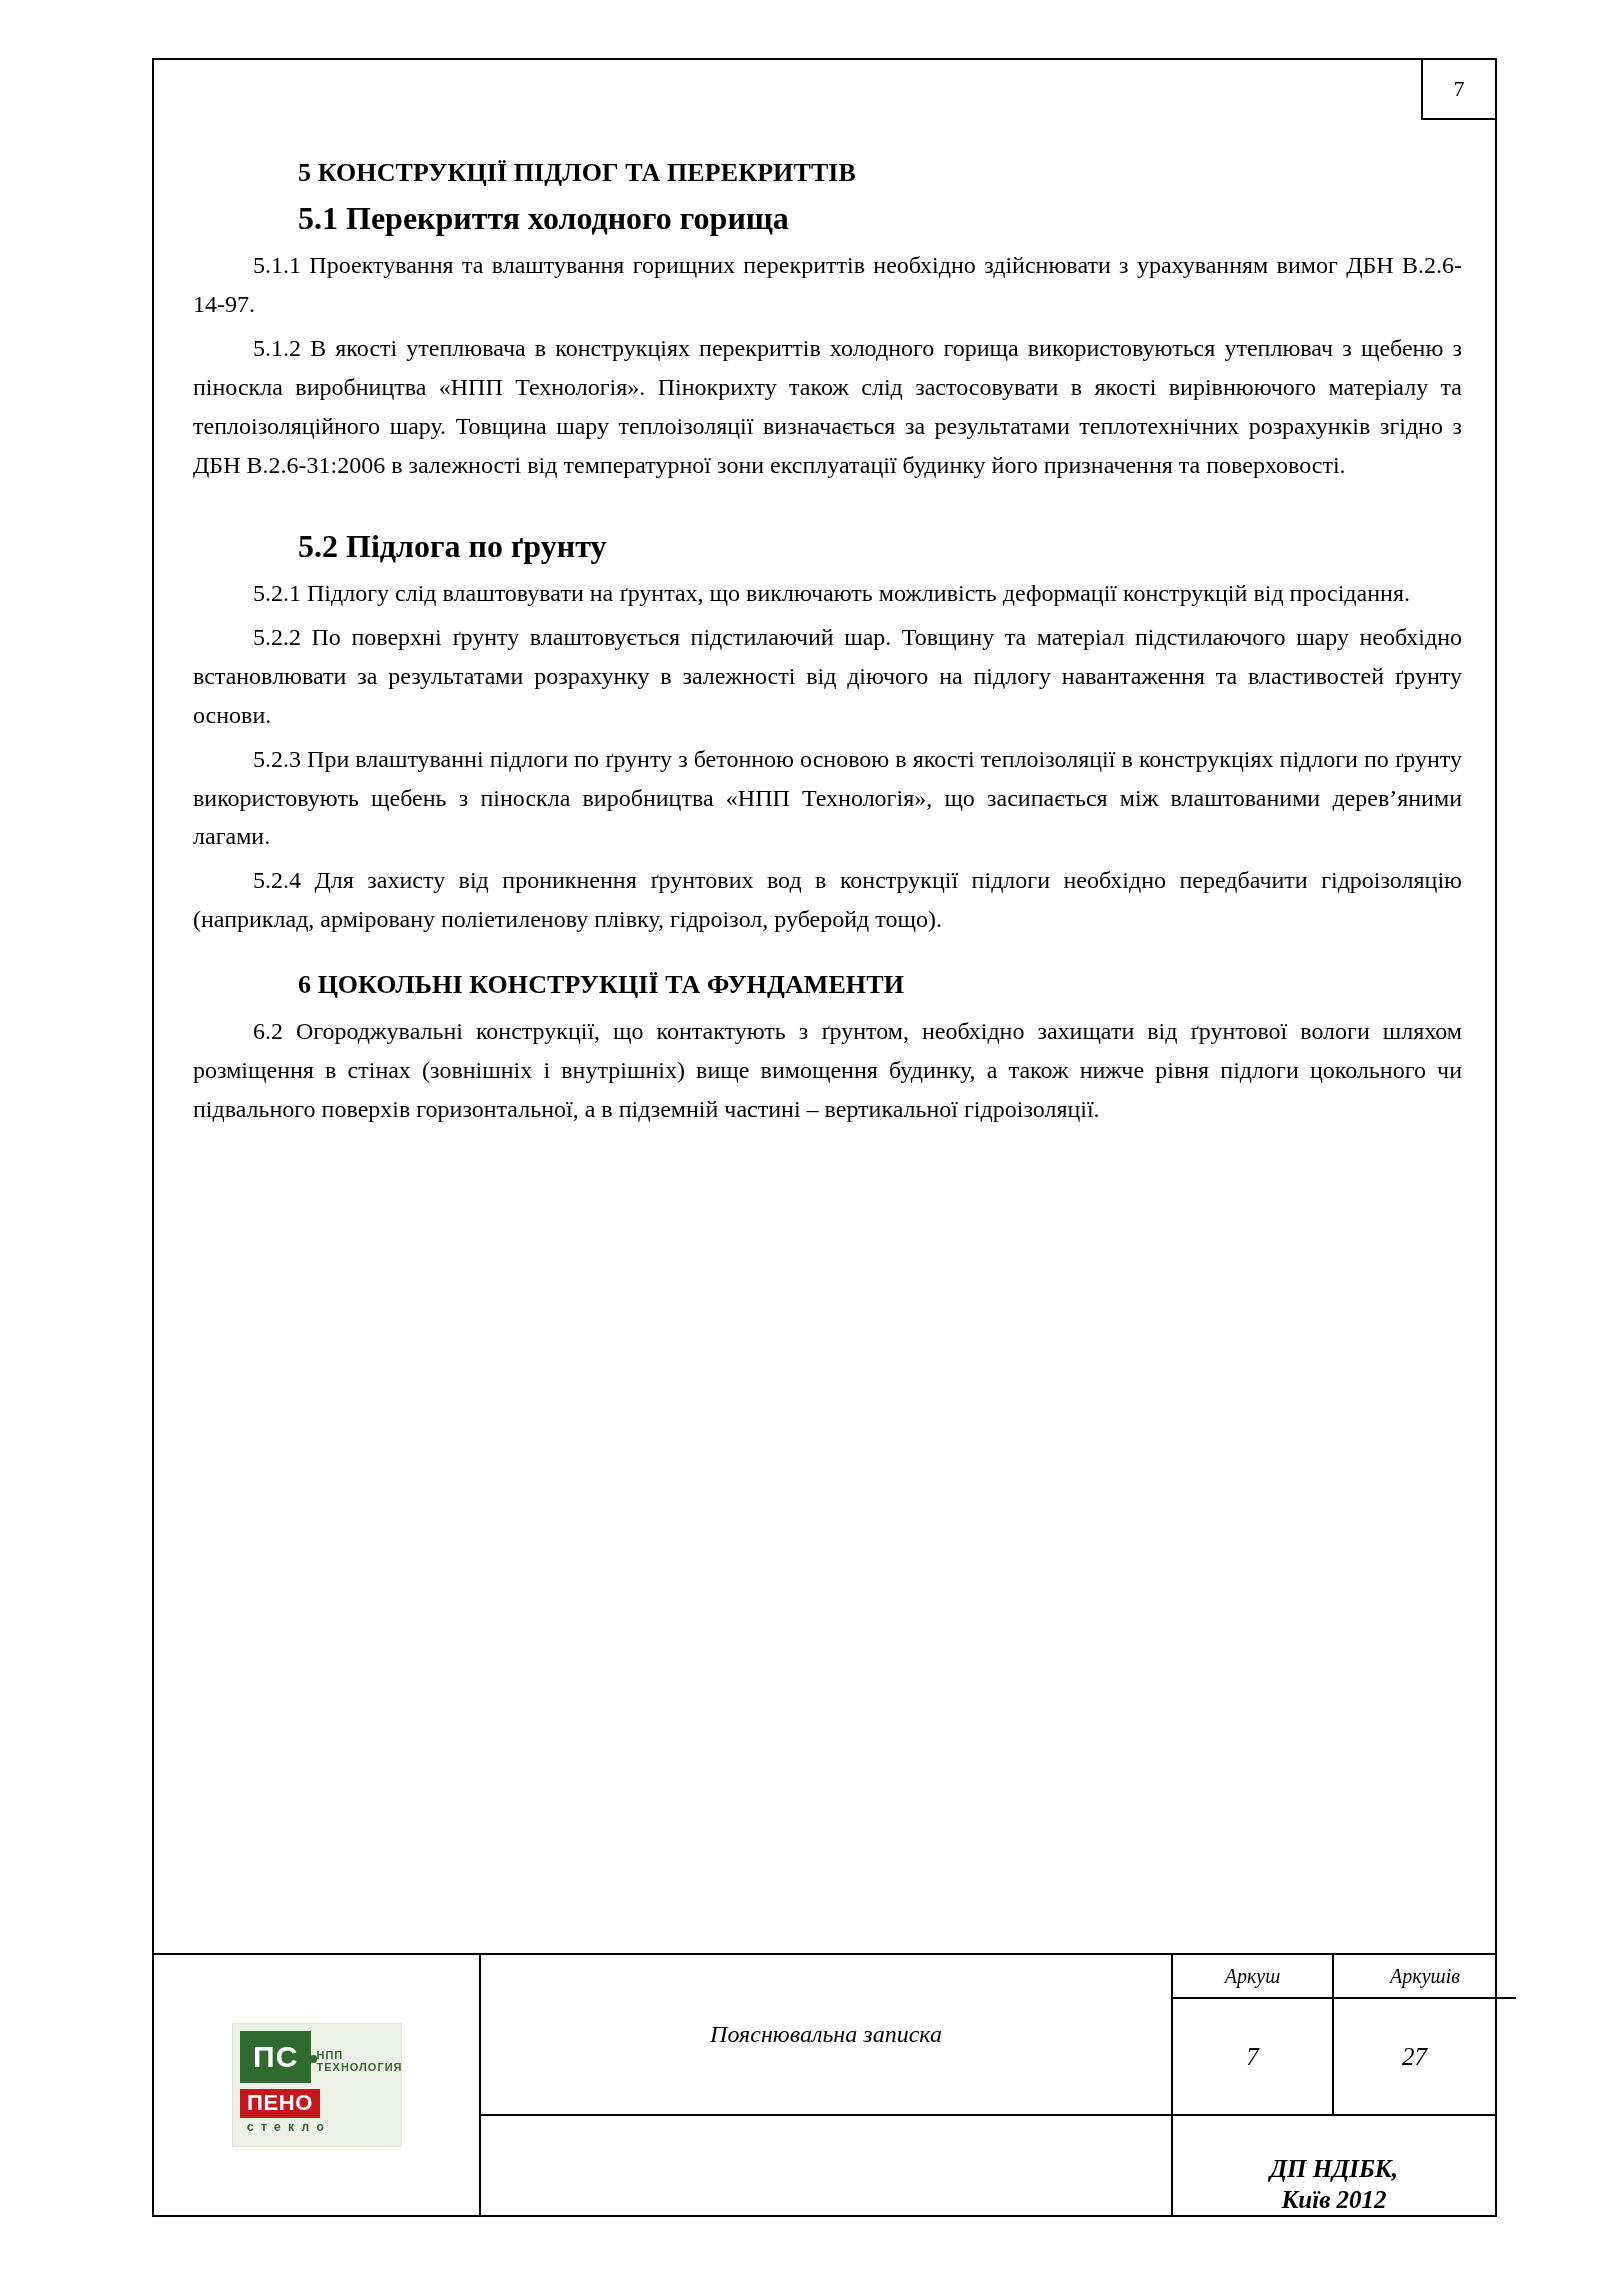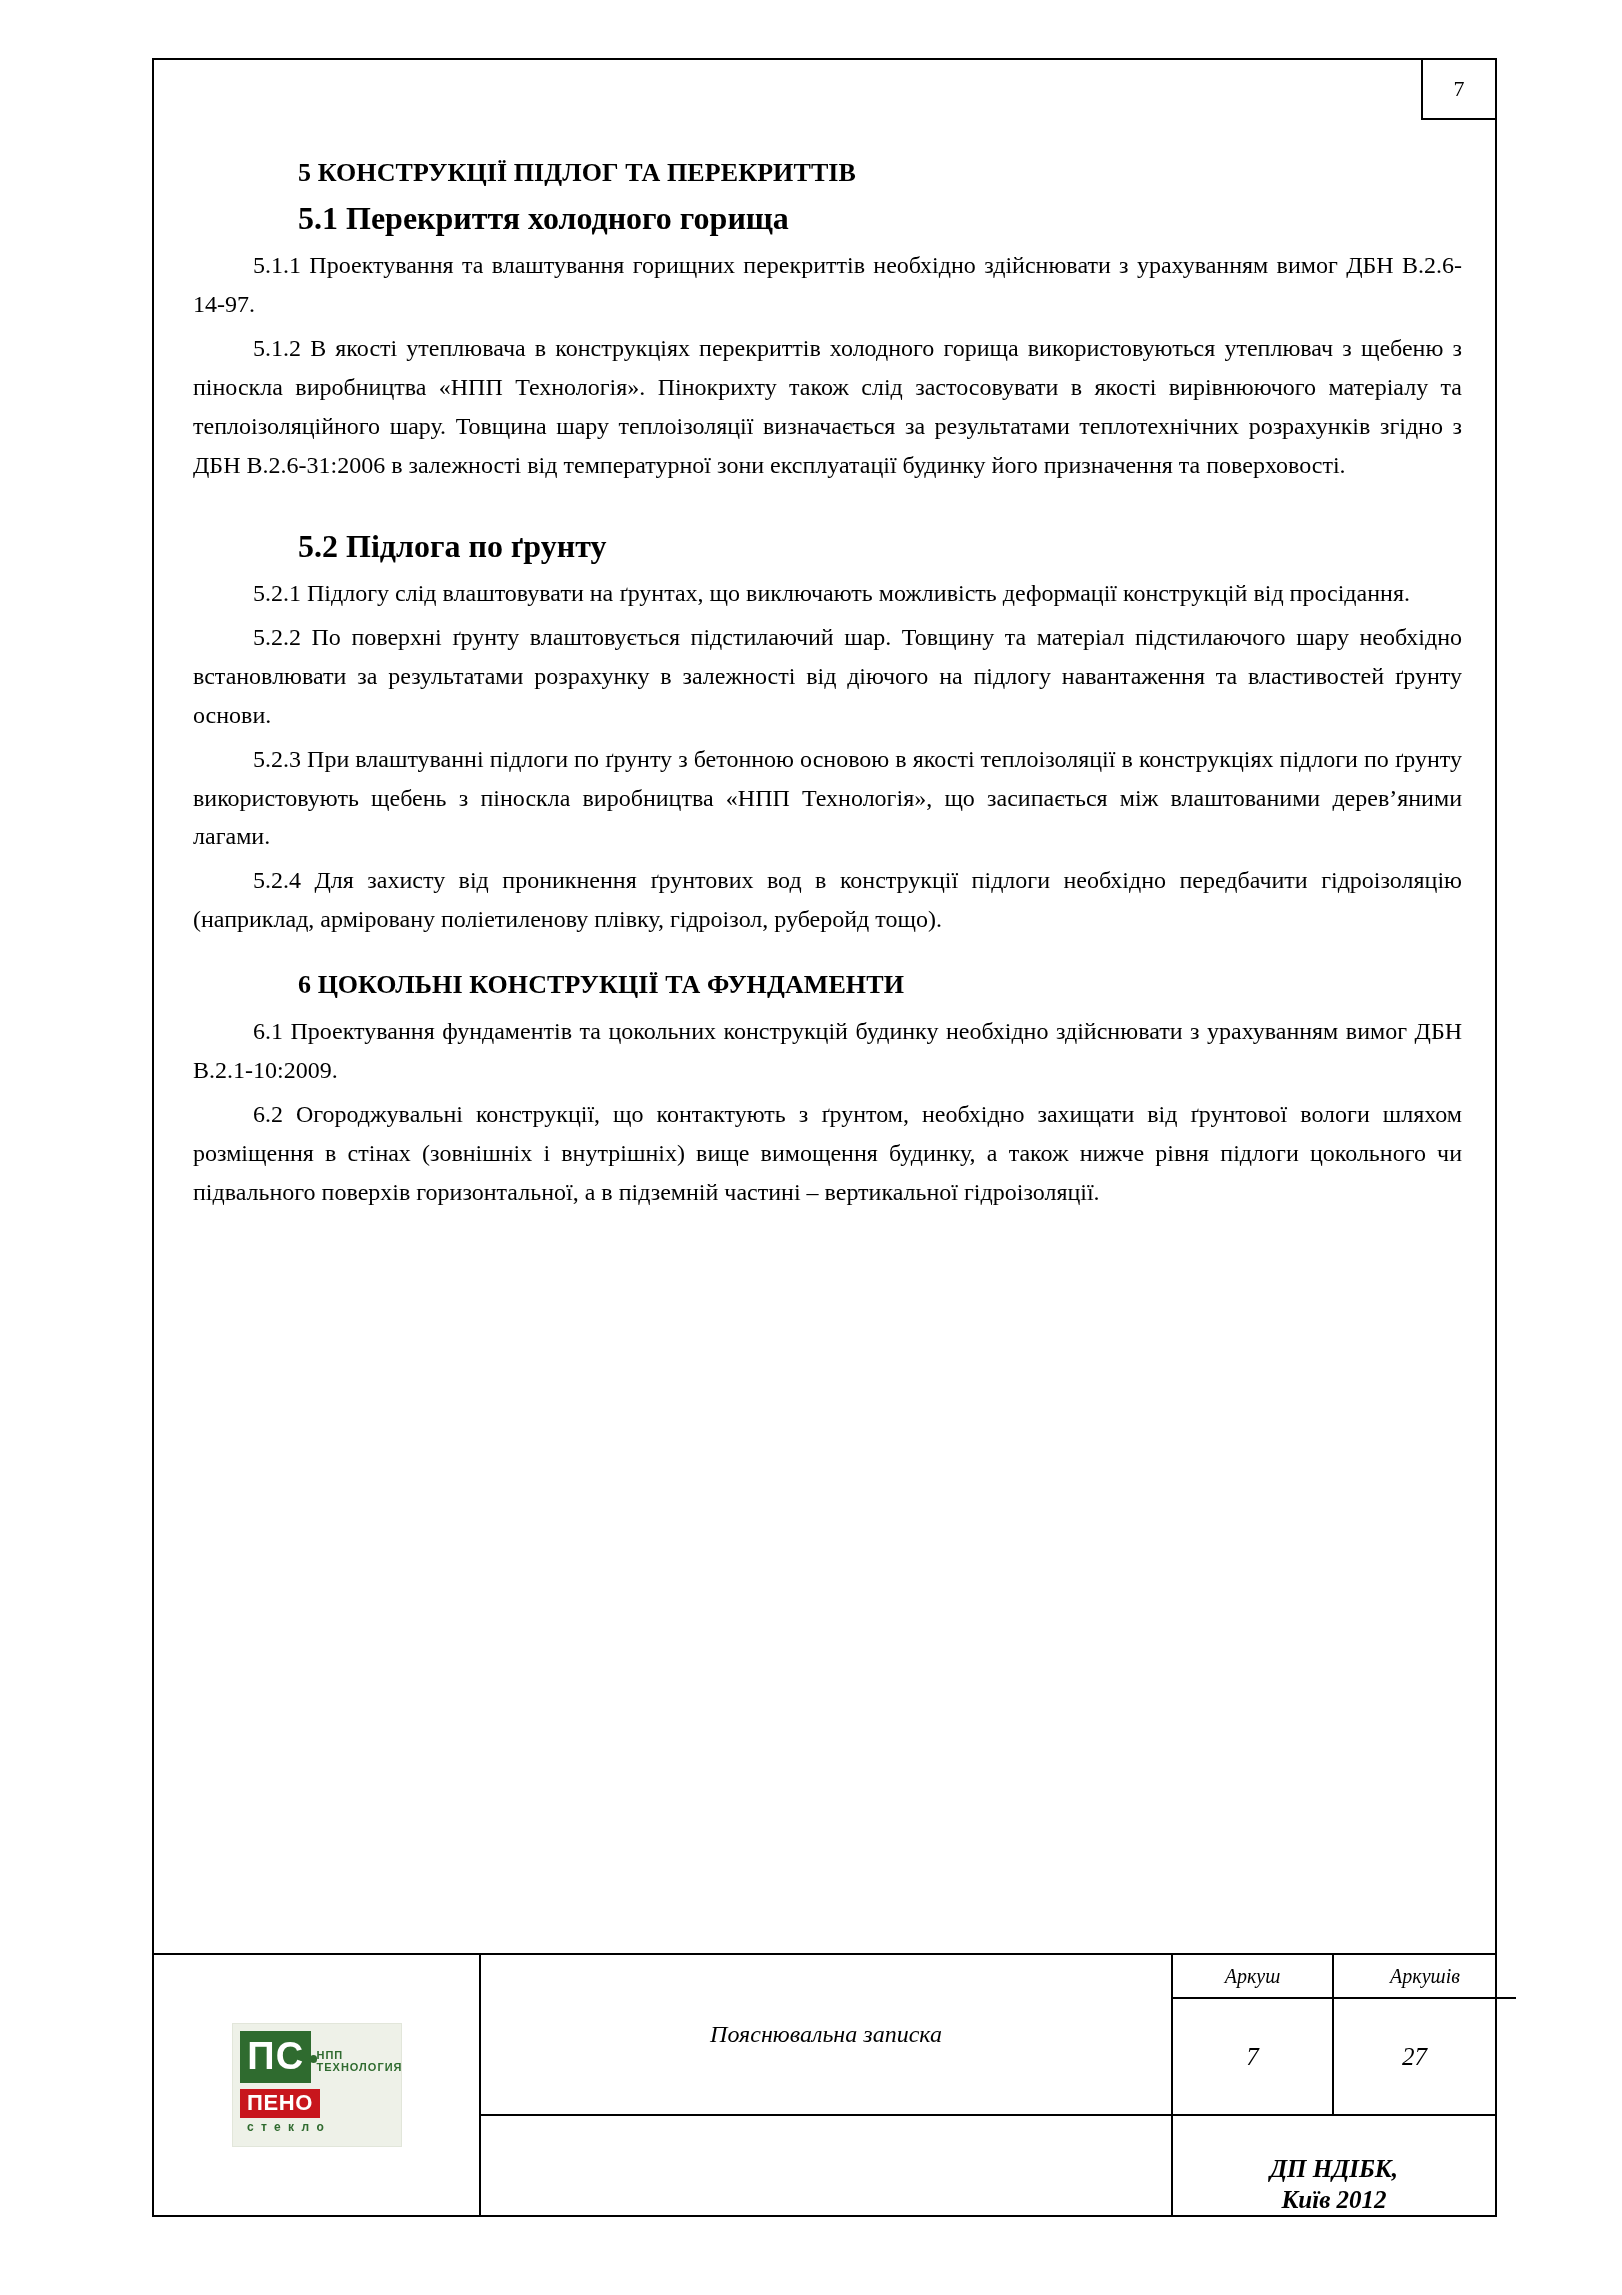--- a/index.html
+++ b/index.html
@@ -188,21 +188,21 @@
   .logo .ps {
     position: absolute;
     left: 7.9px;
     top: 6.5px;
     width: 71px;
     height: 52px;
     background: #2f6b2f;
     color: #ffffff;
     font-family: "Liberation Sans", sans-serif;
     font-weight: bold;
-    font-size: 38px;
+    font-size: 30px;
     display: flex;
     align-items: center;
     justify-content: center;
     letter-spacing: 1.3px;
   }
   .logo .tech {
     position: absolute;
     left: 84px;
     top: 25px;
     font-family: "Liberation Sans", sans-serif;
@@ -268,21 +268,20 @@
 
       <p class="para">5.2.1 Підлогу слід влаштовувати на ґрунтах, що виключають можливість деформації конструкцій від просідання.</p>
       <p class="para">5.2.2 По поверхні ґрунту влаштовується підстилаючий шар. Товщину та матеріал підстилаючого шару необхідно встановлювати за результатами розрахунку в залежності від діючого на підлогу навантаження та властивостей ґрунту основи.</p>
       <p class="para">5.2.3 При влаштуванні підлоги по ґрунту з бетонною основою в якості теплоізоляції в конструкціях підлоги по ґрунту використовують щебень з піноскла виробництва «НПП Технологія», що засипається між влаштованими дерев’яними лагами.</p>
       <p class="para">5.2.4 Для захисту від проникнення ґрунтових вод в конструкції підлоги необхідно передбачити гідроізоляцію (наприклад, арміровану поліетиленову плівку, гідроізол, руберойд тощо).</p>
 
       <div class="spacer-md"></div>
 
       <h1 class="heading">6 ЦОКОЛЬНІ КОНСТРУКЦІЇ  ТА ФУНДАМЕНТИ</h1>
 
-      <p class="para">6.1 Проектування фундаментів та цокольних конструкцій будинку необхідно здійснювати з урахуванням вимог ДБН В.2.1-10:2009.</p>
       <p class="para">6.2 Огороджувальні конструкції, що контактують з ґрунтом, необхідно захищати від ґрунтової вологи шляхом розміщення в стінах (зовнішніх і внутрішніх) вище вимощення будинку, а також нижче рівня підлоги цокольного чи підвального поверхів горизонтальної, а в підземній частині – вертикальної гідроізоляції.</p>
 
     </div>
 
     <div class="stamp">
 
       <div class="col-logo">
         <div class="logo">
           <div class="ps">ПС</div>
           <div class="dot"></div>

